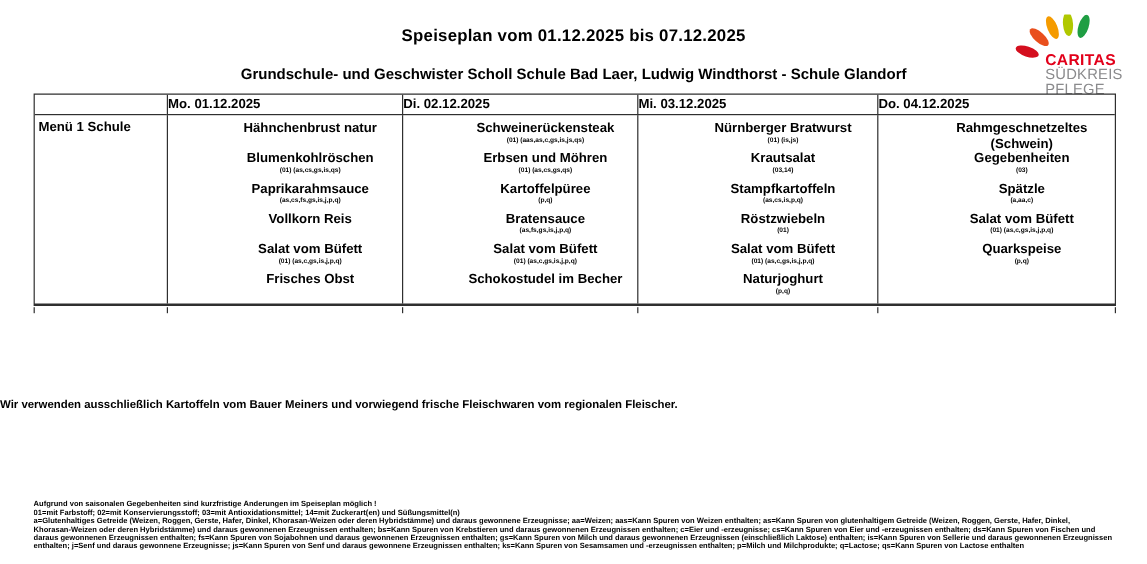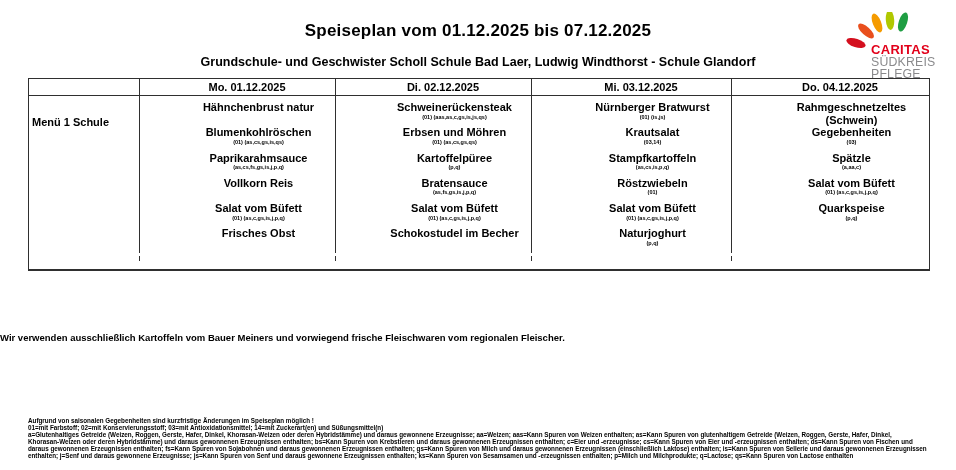--- a/index.html
+++ b/index.html
@@ -1,37 +1,37 @@
 <!DOCTYPE html>
 <html><head>
 <meta charset="utf-8">
 <style>
   html,body{margin:0;padding:0;background:#fff;}
   .page{position:relative;width:956px;height:470px;background:#ffffff;overflow:hidden;
         font-family:"Liberation Sans",sans-serif;color:#000;}
 
   .title{position:absolute;top:21px;left:0;right:0;text-align:center;
-         font-size:17px;font-weight:700;letter-spacing:.2px;}
+         font-size:14px;font-weight:700;letter-spacing:.2px;}
   .subtitle{position:absolute;top:55px;left:0;right:0;text-align:center;
             font-size:12.5px;font-weight:700;}
 
   .logo{position:absolute;top:12px;right:12px;width:98px;height:68px;}
   .logo text{font-family:"Liberation Sans",sans-serif;}
   .t-red{font-weight:700;font-size:13px;letter-spacing:.3px;}
   .t-gray{font-size:12.3px;letter-spacing:.2px;}
 
   .menu-table{position:absolute;top:78px;left:28px;width:900px;
               border:1px solid #2f2f2f;border-bottom:2.5px solid #2f2f2f;}
   .trow{display:grid;grid-template-columns:110px 196px 196px 200px 198px;}
   .cell{box-sizing:border-box;}
   .trow .cell + .cell{border-left:1px solid #2f2f2f;}
   .trow.head .cell{height:17px;line-height:17px;font-weight:700;font-size:11px;
-                   text-align:center;border-bottom:1px solid #2f2f2f;padding-left:19px;}
+                   text-align:left;border-bottom:1px solid #2f2f2f;}
   .trow.body .cell{height:157px;}
-  .row-label{font-weight:700;font-size:11px;padding:4px 3px;text-align:left;margin-top:16px;}
+  .row-label{font-weight:700;font-size:11px;padding:4px 3px;text-align:left;}
   .day-cell{padding-top:5px;text-align:center;overflow:hidden;padding-left:42px;}
   .dish{height:25.3px;overflow:hidden;}
   .dish-name{font-size:11px;font-weight:700;line-height:12.5px;}
   .dish-allergens{font-size:5.5px;font-weight:700;line-height:6.5px;letter-spacing:0;}
 
   .stubs{position:absolute;top:256px;left:28px;width:900px;height:5px;
          display:grid;grid-template-columns:110px 196px 196px 200px 198px;
          border-left:1px solid #2f2f2f;border-right:1px solid #2f2f2f;}
   .stubs div{border-left:1px solid #2f2f2f;}
   .stubs div:first-child{border-left:none;}

